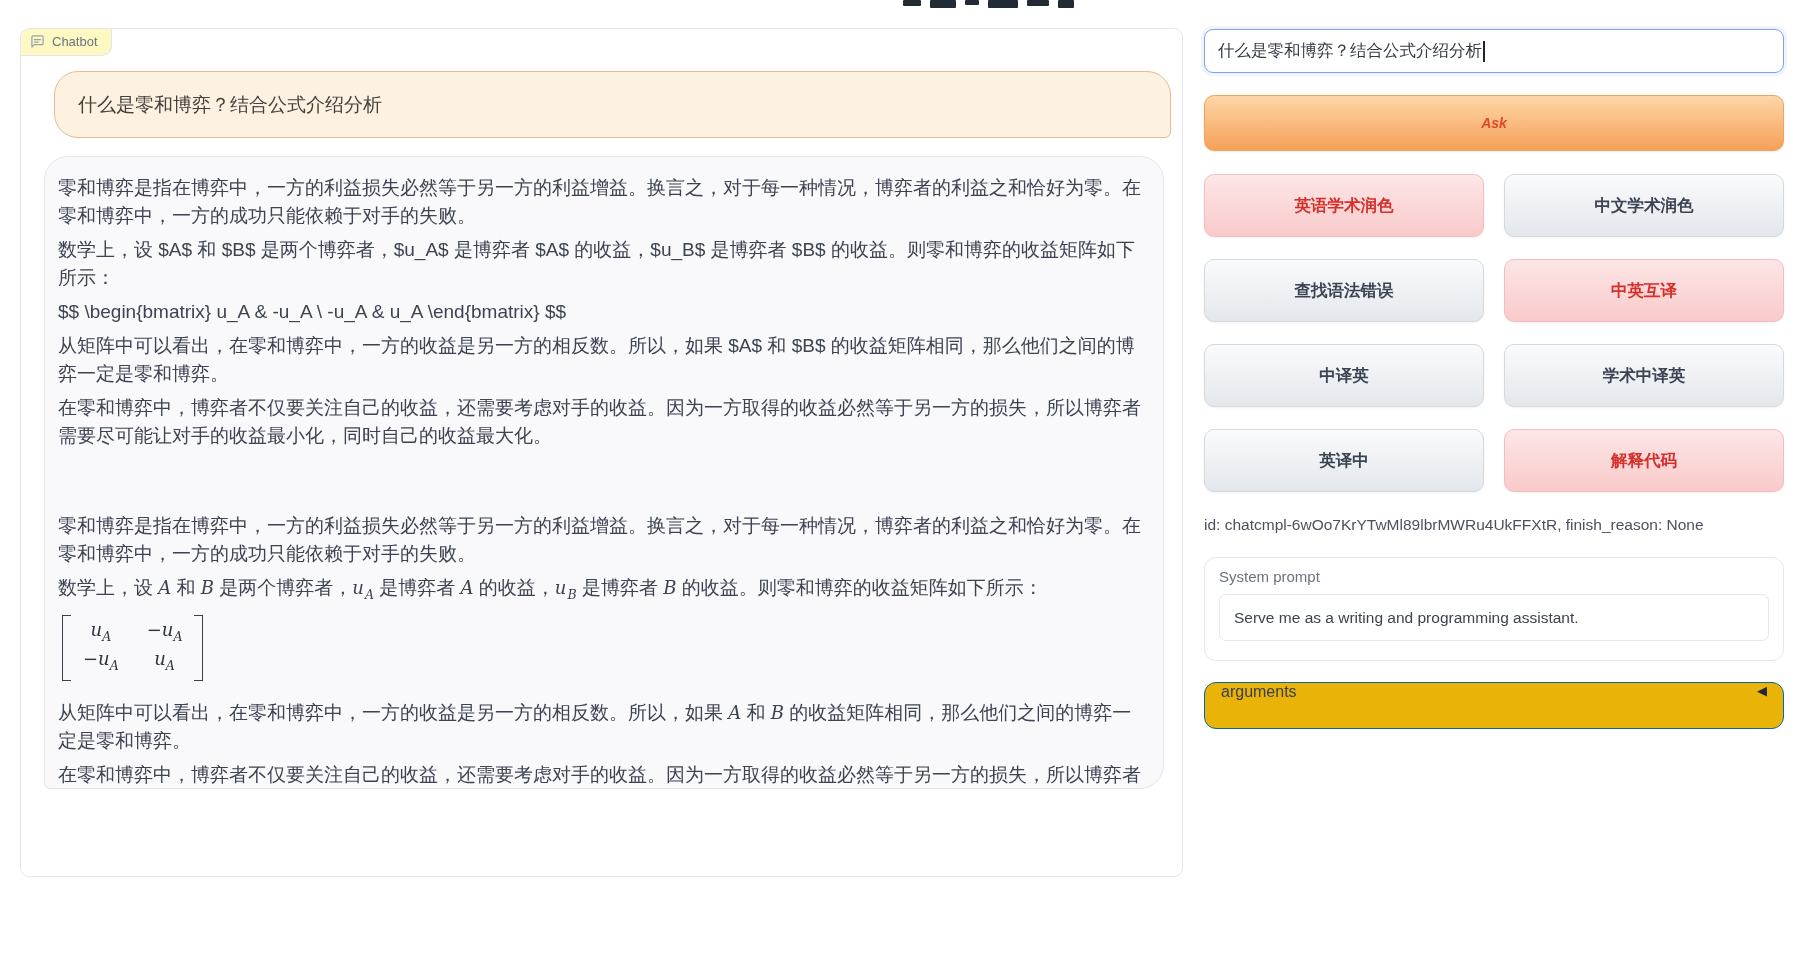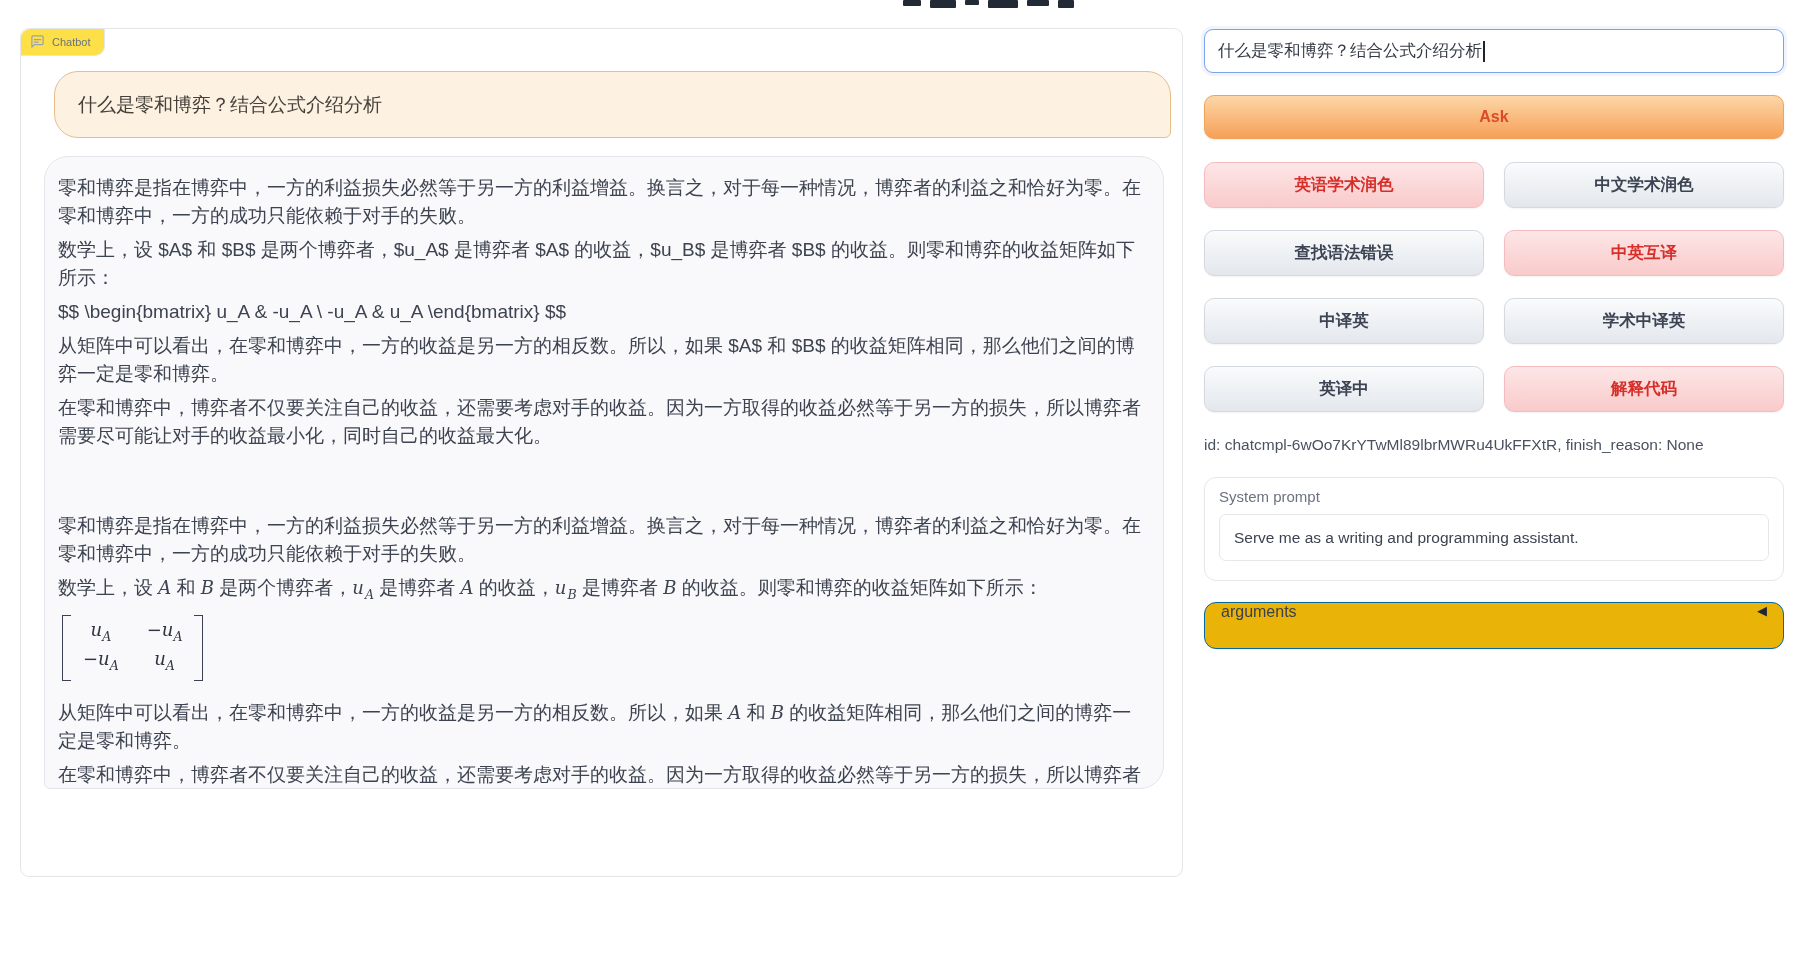--- a/index.html
+++ b/index.html
@@ -15,23 +15,23 @@
   .clipped-title { position:absolute; left:903px; top:0; width:190px; height:8px; overflow:hidden; display:flex; align-items:flex-start; gap:9px; }
   .clipped-title i { display:block; background:#222a35; border-radius:1px; }
 
   
   .chat-panel {
     position:absolute; left:20px; top:28px; width:1163px; height:849px;
     background:#fff; border:1px solid #e4e6ea; border-radius:9px;
   }
   .chatbot-tab {
     position:absolute; left:0; top:0; display:flex; align-items:center; gap:7px;
-    background:#fde047; border-right:1px solid #e4e6ea; border-bottom:1px solid #e4e6ea;
+    background:#fef9c3; border-right:1px solid #e4e6ea; border-bottom:1px solid #e4e6ea;
     border-top-left-radius:9px; border-bottom-right-radius:10px;
-    padding:5px 13px 6px 9px; color:#6b7280; font-size:11px;
+    padding:5px 13px 6px 9px; color:#6b7280; font-size:13px;
   }
   .bubble-user {
     position:absolute; left:33px; top:42px; width:1117px; height:67px;
     background:#fdf1e2; border:1px solid #e8bd8b;
     border-radius:24px 24px 6px 24px;
     display:flex; align-items:center; padding:0 23px;
     font-size:19px; color:#45403a;
   }
   .bubble-bot {
     position:absolute; left:23px; top:127px; width:1120px; height:633px;
@@ -69,31 +69,31 @@
   .question-input {
     height:44px; width:100%; background:#fff;
     border:1.6px solid #7ca1ee; border-radius:9px;
     box-shadow:0 0 0 3px rgba(124,161,238,0.12);
     display:flex; align-items:center; padding:0 13px;
     font-size:16.5px; color:#333a45; cursor:text;
   }
   .caret { display:inline-block; width:1.6px; height:21px; background:#1d2430; margin-left:1px; }
 
   .ask-btn {
-    margin-top:22px; height:44px; width:100%;
+    margin-top:22px; height:56px; width:100%;
     border:1px solid #f0a35c; border-radius:10px;
     background:linear-gradient(180deg,#fdd7a7 0%,#f6a058 100%);
-    color:#dc4a2a; font-weight:700; font-size:16px;
+    color:#dc4a2a; font-weight:700; font-size:14px;
     display:flex; align-items:center; justify-content:center;
-    box-shadow:0 1px 2px rgba(0,0,0,0.08); cursor:pointer;
+    box-shadow:0 1px 2px rgba(0,0,0,0.08); cursor:pointer;font-style:italic;
   }
 
   .btn-grid { margin-top:23px; display:grid; grid-template-columns:1fr 1fr; column-gap:20px; row-gap:22px; }
   .fn-btn {
-    height:46px; border-radius:10px; cursor:pointer;
+    height:63px; border-radius:10px; cursor:pointer;
     display:flex; align-items:center; justify-content:center;
     font-weight:700; font-size:16.5px;
     border:1px solid #d4d9e0; color:#3c4453;
     background:linear-gradient(180deg,#fafbfc 0%,#e3e7ec 100%);
     box-shadow:0 1px 2px rgba(0,0,0,0.05);
   }
   .fn-btn.pink {
     border:1px solid #f5bcc0; color:#d62f2a;
     background:linear-gradient(180deg,#fde6e7 0%,#f9caca 100%);
   }

